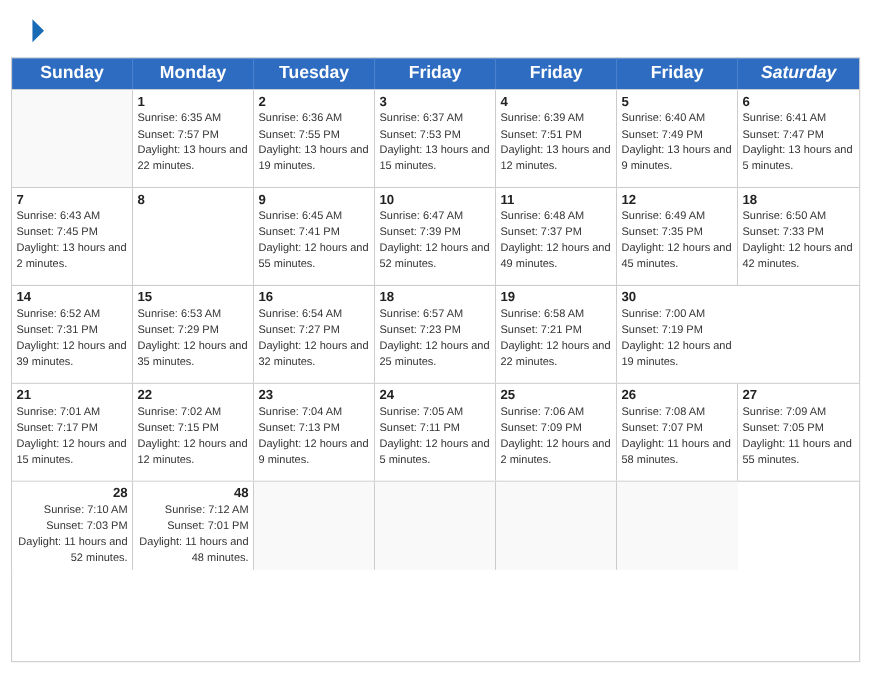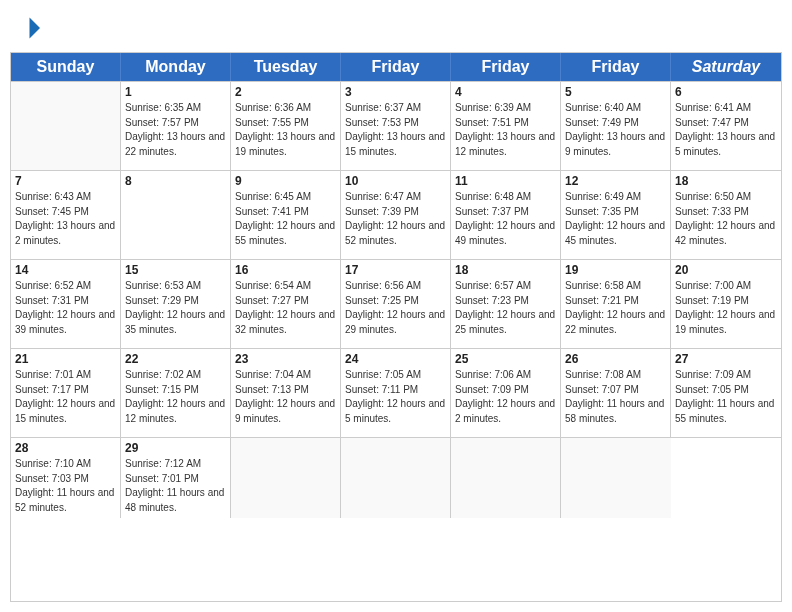--- a/index.html
+++ b/index.html
@@ -101,20 +101,21 @@
       color: #222;
       margin-bottom: 2px;
     }
     .day-info {
       font-size: 10px;
       color: #333;
       line-height: 1.45;
     }
     .row-last .cal-cell {
       min-height: 70px;
+      text-align: right;
     }
   </style>
 </head>
 <body>
 
 <div class="page">
   <div class="header">
     <div class="logo">
       <svg class="logo-icon" viewBox="0 0 32 32">
         <polygon points="20,4 32,16 20,28" fill="#1a6bb5"></polygon>
@@ -205,33 +206,29 @@
           </div>
           <div class="cal-cell">
             <div class="day-number">15</div>
             <div class="day-info">Sunrise: 6:53 AM<br>Sunset: 7:29 PM<br>Daylight: 12 hours and 35 minutes.</div>
           </div>
           <div class="cal-cell">
             <div class="day-number">16</div>
             <div class="day-info">Sunrise: 6:54 AM<br>Sunset: 7:27 PM<br>Daylight: 12 hours and 32 minutes.</div>
           </div>
           <div class="cal-cell">
-            <div class="day-number">17</div>
-            <div class="day-info">Sunrise: 6:56 AM<br>Sunset: 7:25 PM<br>Daylight: 12 hours and 29 minutes.</div>
-          </div>
-          <div class="cal-cell">
             <div class="day-number">18</div>
             <div class="day-info">Sunrise: 6:57 AM<br>Sunset: 7:23 PM<br>Daylight: 12 hours and 25 minutes.</div>
           </div>
           <div class="cal-cell">
             <div class="day-number">19</div>
             <div class="day-info">Sunrise: 6:58 AM<br>Sunset: 7:21 PM<br>Daylight: 12 hours and 22 minutes.</div>
           </div>
           <div class="cal-cell">
-            <div class="day-number">20</div>
+            <div class="day-number">30</div>
             <div class="day-info">Sunrise: 7:00 AM<br>Sunset: 7:19 PM<br>Daylight: 12 hours and 19 minutes.</div>
           </div>
         </div>
         <div class="cal-row">
           <div class="cal-cell">
             <div class="day-number">21</div>
             <div class="day-info">Sunrise: 7:01 AM<br>Sunset: 7:17 PM<br>Daylight: 12 hours and 15 minutes.</div>
           </div>
           <div class="cal-cell">
             <div class="day-number">22</div>
@@ -257,21 +254,21 @@
             <div class="day-number">27</div>
             <div class="day-info">Sunrise: 7:09 AM<br>Sunset: 7:05 PM<br>Daylight: 11 hours and 55 minutes.</div>
           </div>
         </div>
         <div class="cal-row row-last">
           <div class="cal-cell">
             <div class="day-number">28</div>
             <div class="day-info">Sunrise: 7:10 AM<br>Sunset: 7:03 PM<br>Daylight: 11 hours and 52 minutes.</div>
           </div>
           <div class="cal-cell">
-            <div class="day-number">29</div>
+            <div class="day-number">48</div>
             <div class="day-info">Sunrise: 7:12 AM<br>Sunset: 7:01 PM<br>Daylight: 11 hours and 48 minutes.</div>
           </div>
           <div class="cal-cell empty"></div>
           <div class="cal-cell empty"></div>
           <div class="cal-cell empty"></div>
           <div class="cal-cell empty"></div>
         </div>
       </div>
   </div>
 </div>

